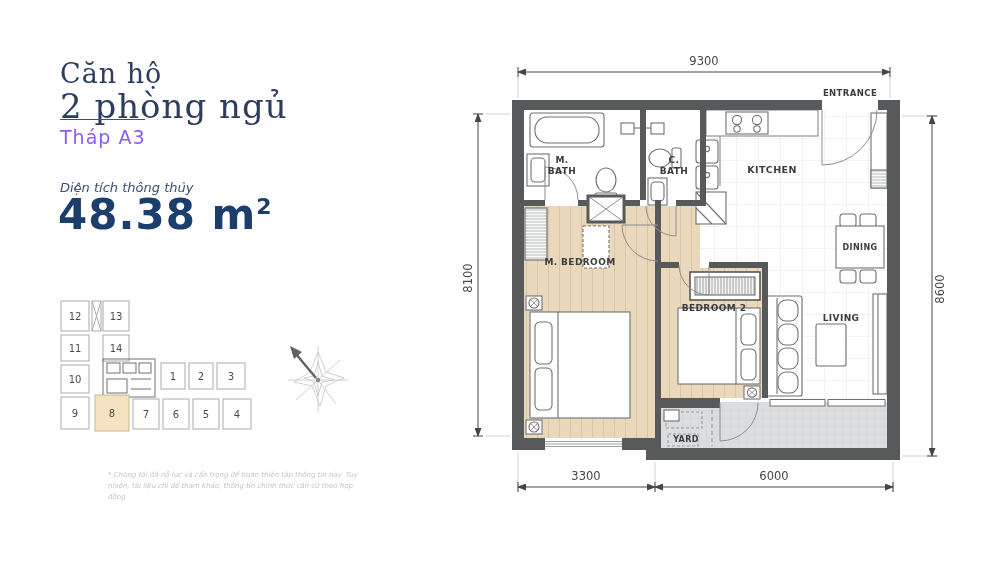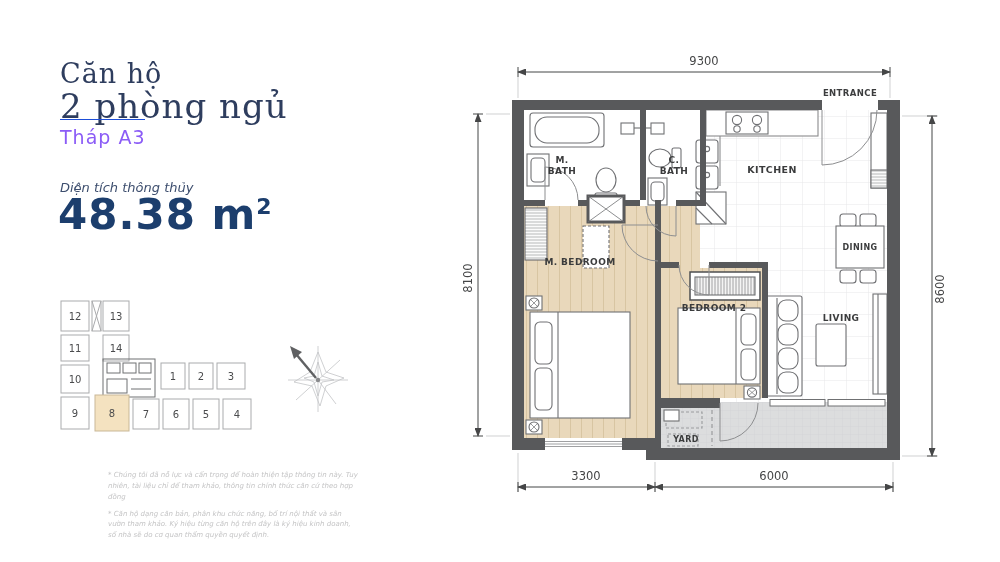--- a/index.html
+++ b/index.html
@@ -33,21 +33,20 @@
 <div id="screen">
 
   <div>
     <div class="title1">Căn hộ</div>
     <div class="title2">2 phòng ngủ</div>
     <div class="tower">Tháp A3</div>
     <div class="area-label">Diện tích thông thủy</div>
     <div class="area-value"><span>48.38</span><span> m</span><sup>2</sup></div>
     <div class="footnotes">
       <p>* Chúng tôi đã nỗ lực và cẩn trọng để hoàn thiện tập thông tin này. Tuy nhiên, tài liệu chỉ để tham khảo, thông tin chính thức căn cứ theo hợp đồng</p>
-      <p>* Căn hộ dạng căn bản, phân khu chức năng, bố trí nội thất và sân vườn tham khảo. Ký hiệu từng căn hộ trên đây là ký hiệu kinh doanh, số nhà sẽ do cơ quan thẩm quyền quyết định.</p>
     </div>
   </div>
 
   <svg class="kp" width="205" height="150" viewBox="0 0 205 150">
     <g fill="none" stroke="#aaabad" stroke-width="1">
       <rect x="6" y="8" width="28" height="30"></rect>
       <rect x="37" y="8" width="9" height="30"></rect>
       <line x1="37" y1="8" x2="46" y2="38"></line>
         <line x1="46" y1="8" x2="37" y2="38"></line>
       <rect x="48" y="8" width="26" height="30"></rect>

